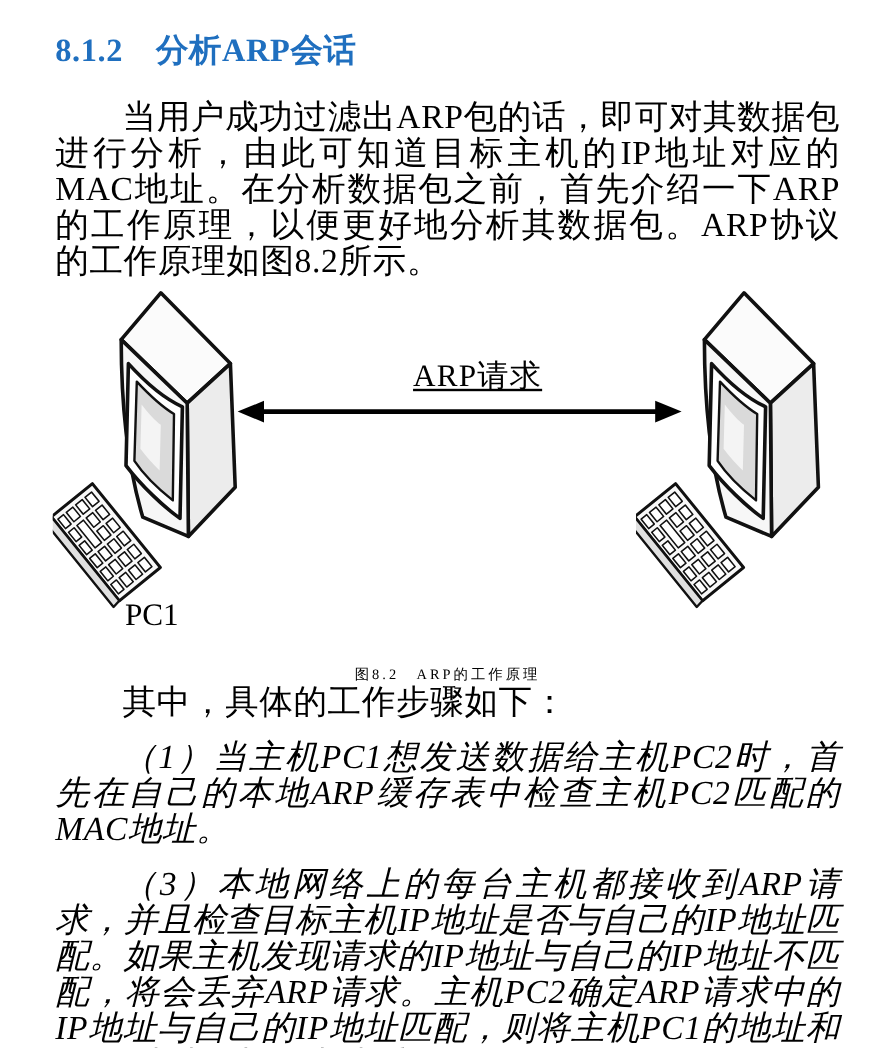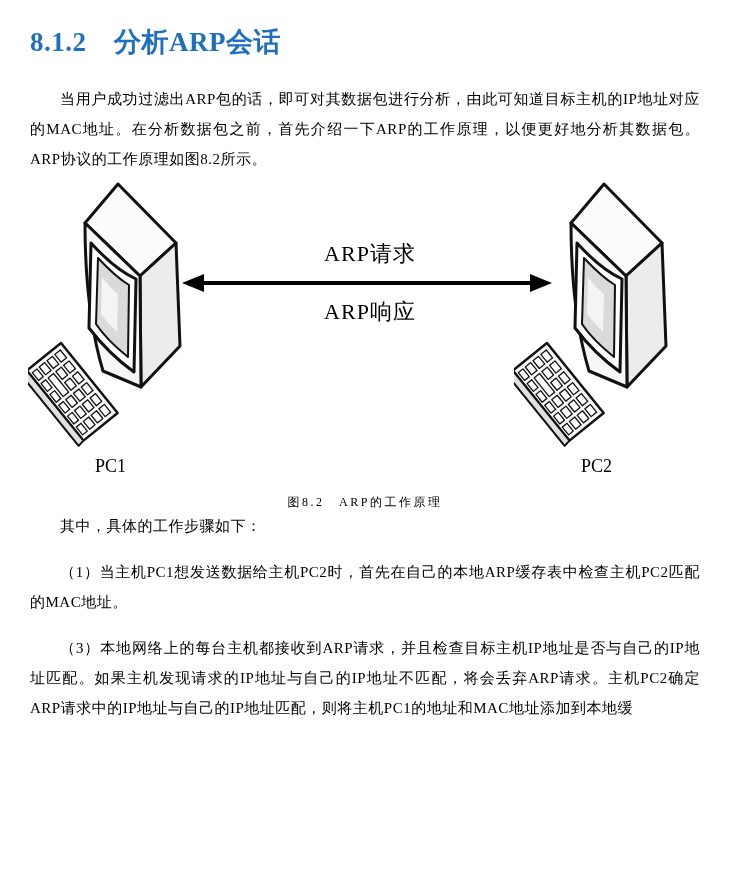--- a/index.html
+++ b/index.html
@@ -1,46 +1,46 @@
 <!DOCTYPE html>
 <html><head>
 <meta charset="utf-8">
 <style>
   html,body{margin:0;padding:0;background:#ffffff;}
   body{
     width:742px;height:873px;overflow:hidden;position:relative;
     font-family:"Liberation Serif","DejaVu Serif",serif;color:#000;
   }
-  .page{box-sizing:border-box;width:742px;height:873px;padding:24px 42px 0 30px;}
+  .page{box-sizing:border-box;width:742px;height:873px;padding:24px 42px 0 46px;}
   .heading{
     margin:0;font-size:27px;font-weight:bold;letter-spacing:0.5px;
     font-family:"Liberation Serif","DejaVu Serif",serif;
   }
   .para{
-    margin:0;font-size:15px;line-height:30px;text-align:justify;
+    margin:0;font-size:28px;line-height:30px;text-align:justify;
     text-indent:2em;letter-spacing:0.5px;
   }
   .para.intro{margin-top:24px;}
-  .para.step{margin-top:16px;}
+  .para.step{margin-top:16px;font-style:italic;}
   .figure{
     position:relative;height:306px;margin:4px -2px 0 -2px;
   }
   .computer{position:absolute;width:165px;height:270px;top:3px;}
   .computer.left{left:0px;}
   .computer.right{left:486px;}
   .arrow-svg{position:absolute;left:152px;top:91px;width:374px;height:28px;}
   .arrow-label{
-    position:absolute;left:192px;width:300px;text-align:center;
-    font-size:22px;line-height:32px;letter-spacing:1px;
+    position:absolute;left:204px;width:300px;text-align:center;
+    font-size:26px;line-height:32px;letter-spacing:1px;text-decoration:underline;
   }
   .arrow-label.top{top:60px;}
   .arrow-label.bottom{top:118px;}
   .pc-label{
-    position:absolute;top:278px;width:165px;text-align:center;
-    font-size:18px;font-family:"Liberation Serif","DejaVu Serif",serif;
+    position:absolute;top:260px;width:165px;text-align:center;
+    font-size:26px;font-family:"Liberation Serif","DejaVu Serif",serif;
   }
   .pc-label.pc1{left:0px;}
   .pc-label.pc2{left:486px;}
   .caption{
     margin-top:10px;text-align:center;font-size:12px;letter-spacing:2.5px;
     font-family:"Liberation Serif","DejaVu Serif",serif;
   }
   .steps-intro{}
 </style>
 </head>
@@ -138,24 +138,22 @@
       </svg>
     </div>
 
     <svg class="arrow-svg" viewBox="0 0 374 28">
       <line x1="20" y1="14" x2="354" y2="14" stroke="#000" stroke-width="4"></line>
       <polygon points="2,14 24,5 24,23" fill="#000"></polygon>
       <polygon points="372,14 350,5 350,23" fill="#000"></polygon>
     </svg>
 
     <div class="arrow-label top">ARP请求</div>
-    <div class="arrow-label bottom">ARP响应</div>
 
     <div class="pc-label pc1">PC1</div>
-    <div class="pc-label pc2">PC2</div>
   </div>
 
   <div class="caption">图8.2　ARP的工作原理</div>
 
   <p class="para steps-intro">其中，具体的工作步骤如下：</p>
 
   <p class="para step">（1）当主机PC1想发送数据给主机PC2时，首先在自己的本地ARP缓存表中检查主机PC2匹配的MAC地址。</p>
 
 
   <p class="para step">（3）本地网络上的每台主机都接收到ARP请求，并且检查目标主机IP地址是否与自己的IP地址匹配。如果主机发现请求的IP地址与自己的IP地址不匹配，将会丢弃ARP请求。主机PC2确定ARP请求中的IP地址与自己的IP地址匹配，则将主机PC1的地址和MAC地址添加到本地缓</p>

